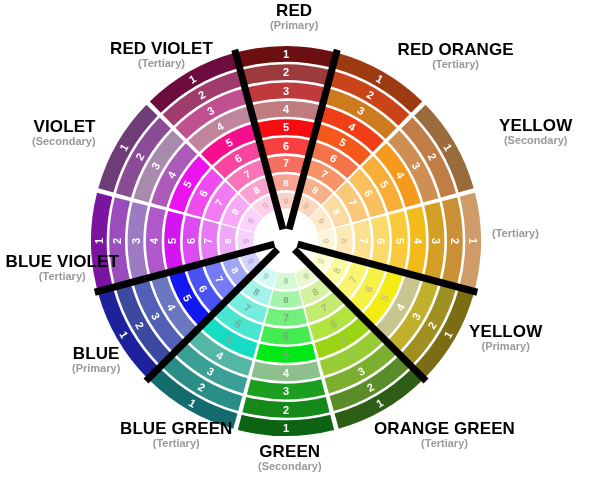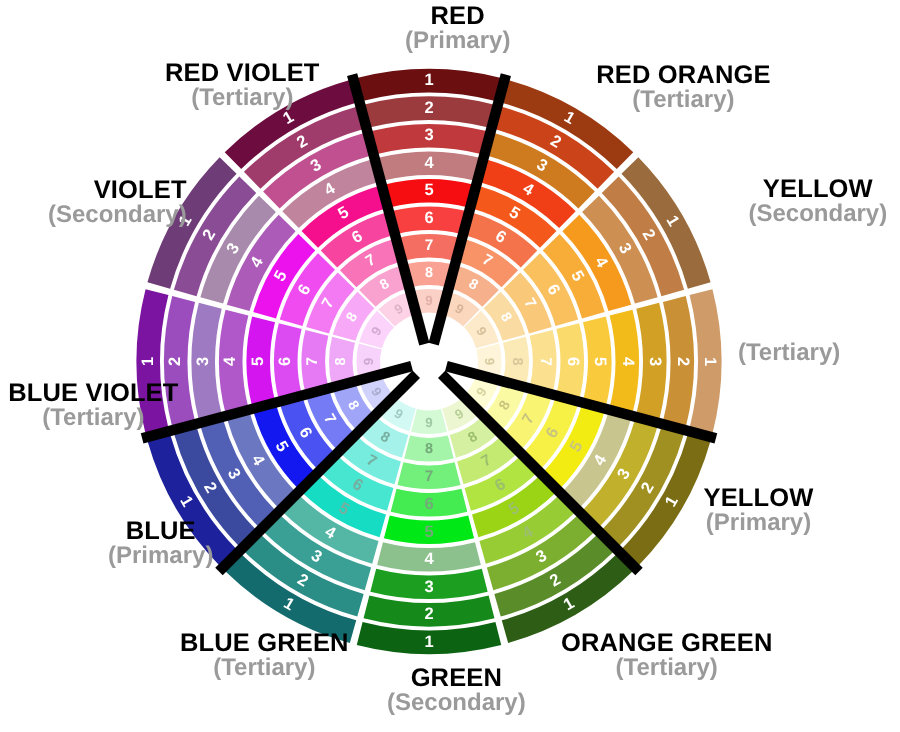--- a/index.html
+++ b/index.html
@@ -31,21 +31,21 @@
     font-family:"Liberation Sans", sans-serif;
     font-weight:bold;
     font-size:17px;
     color:#000000;
     letter-spacing:0.1px;
   }
   .sector-label .lbl-kind{
     display:block;
     font-family:"Liberation Sans", sans-serif;
     font-weight:bold;
-    font-size:16px;
+    font-size:11px;
     color:#9a9a9a;
   }
 </style>
 </head>
 <body>
 
 <div id="wheel-root">
   <svg class="wheel" id="wheel-svg" viewBox="0 0 600 488">
     <g id="sectors-group">
         <path d="M 237.84 52.04

